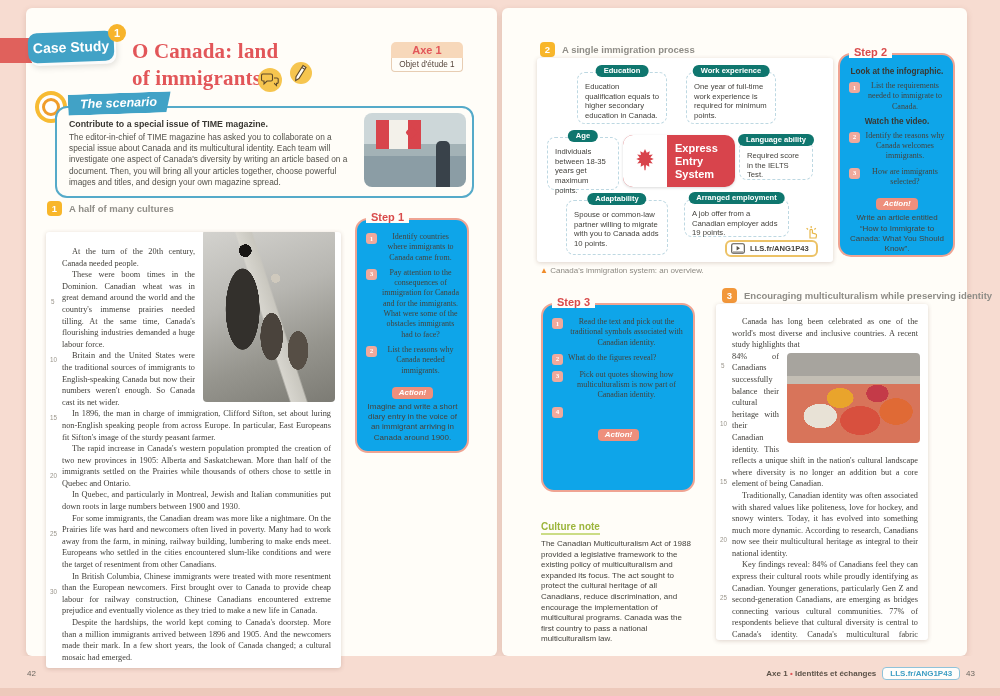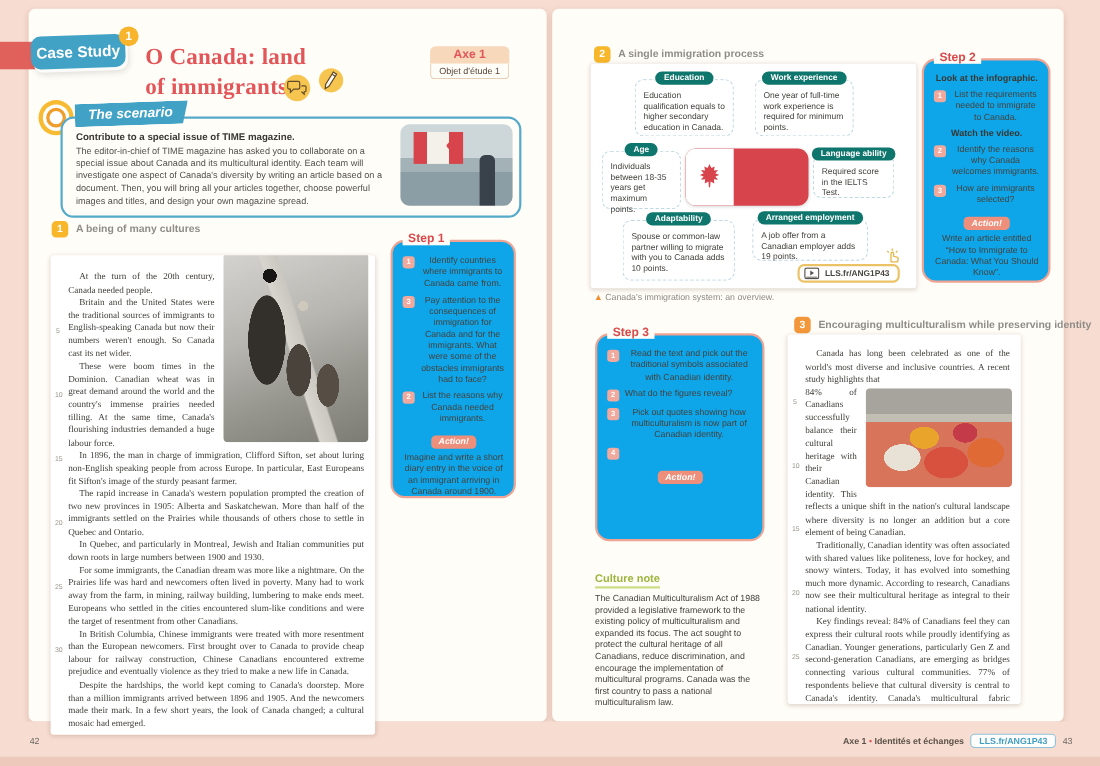--- a/index.html
+++ b/index.html
@@ -56,21 +56,21 @@
     radial-gradient(ellipse 36px 26px at 55% 75%, #d8503e 55%, transparent 56%),
     radial-gradient(ellipse 30px 24px at 82% 65%, #e06a35 55%, transparent 56%),
     radial-gradient(ellipse 24px 18px at 40% 50%, #e9a42c 55%, transparent 56%),
     radial-gradient(ellipse 20px 16px at 68% 45%, #c43a48 55%, transparent 56%),
     linear-gradient(#a7a49e 0 26%,#c3beb4 26% 34%,#d8745a 34% 100%);}
 
   
   .step-box{position:absolute;border:2px solid #efa493;border-radius:13px;background:#0ea5e9;}
   .step-title{position:absolute;top:-9px;left:9px;background:#fffdf8;padding:0 5px;color:#d94b4b;font-weight:bold;font-size:11px;}
   .step-inner{padding:12px 8px 8px 9px;text-align:center;}
-  .s-item{display:flex;gap:5px;margin-bottom:5px;}
+  .s-item{display:flex;gap:5px;margin-bottom:5px;font-family:Liberation Serif, serif;}
   .s-n{width:11px;height:11px;border-radius:3px;background:#f0a99c;color:#fff;font-size:7px;font-weight:bold;display:flex;align-items:center;justify-content:center;flex:none;margin-top:1px;}
   .s-t{font-size:8px;line-height:10.3px;color:#45433e;}
   .s-head{font-size:8.2px;font-weight:bold;color:#3a3833;margin:0 0 5px 0;}
   .action-badge{display:inline-block;background:#ee8f7c;color:#fff;font-weight:bold;font-style:italic;font-size:8px;padding:1px 7px 2px;border-radius:4px;margin:1px 0 3px;}
   .action-text{font-size:8px;line-height:10.3px;color:#45433e;margin:0;}
 
   
   .info-panel{position:absolute;left:537px;top:58px;width:296px;height:204px;background:#fff;border-radius:3px;box-shadow:0 1px 4px rgba(110,70,50,.22);}
   .ibox{border:1.5px dashed #bdd8e2;border-radius:8px;background:#fff;}
   .pill{position:absolute;top:-8px;left:50%;transform:translateX(-50%);background:#0f766e;color:#fff;font-weight:bold;font-size:7.6px;padding:1px 8px 2px;border-radius:9px;white-space:nowrap;}
@@ -136,34 +136,34 @@
     <p class="scen-body" style="margin:0">The editor-in-chief of TIME magazine has asked you to collaborate on a special issue about Canada and its multicultural identity. Each team will investigate one aspect of Canada's diversity by writing an article based on a document. Then, you will bring all your articles together, choose powerful images and titles, and design your own magazine spread.</p>
     <div class="scen-photo">
       <div class="flag"></div>
       <div class="leafdot"></div>
       <div class="person"></div>
     </div>
   </div>
 
   <div class="sec-head" style="left:47px;top:201px;">
     <span class="num-badge">1</span>
-    <span class="sec-title">A being of many cultures</span>
+    <span class="sec-title">A half of many cultures</span>
   </div>
   <div class="doc-panel" style="left:46px;top:232px;width:295px;height:436px;padding:14px 10px 8px 16px;box-sizing:border-box;">
     <span class="linenum" style="left:5px;top:66px;">5</span>
     <span class="linenum" style="left:4px;top:124px;">10</span>
     <span class="linenum" style="left:4px;top:182px;">15</span>
     <span class="linenum" style="left:4px;top:240px;">20</span>
     <span class="linenum" style="left:4px;top:298px;">25</span>
     <span class="linenum" style="left:4px;top:356px;">30</span>
     <div class="doc-text">
       <div class="photo1"></div>
       <p>At the turn of the 20th century, Canada needed people.</p>
+      <p>These were boom times in the Dominion. Canadian wheat was in great demand around the world and the country's immense prairies needed tilling. At the same time, Canada's flourishing industries demanded a huge labour force.</p>
       <p>Britain and the United States were the traditional sources of immigrants to English-speaking Canada but now their numbers weren't enough. So Canada cast its net wider.</p>
-      <p>These were boom times in the Dominion. Canadian wheat was in great demand around the world and the country's immense prairies needed tilling. At the same time, Canada's flourishing industries demanded a huge labour force.</p>
       <p>In 1896, the man in charge of immigration, Clifford Sifton, set about luring non-English speaking people from across Europe. In particular, East Europeans fit Sifton's image of the sturdy peasant farmer.</p>
       <p>The rapid increase in Canada's western population prompted the creation of two new provinces in 1905: Alberta and Saskatchewan. More than half of the immigrants settled on the Prairies while thousands of others chose to settle in Quebec and Ontario.</p>
       <p>In Quebec, and particularly in Montreal, Jewish and Italian communities put down roots in large numbers between 1900 and 1930.</p>
       <p>For some immigrants, the Canadian dream was more like a nightmare. On the Prairies life was hard and newcomers often lived in poverty. Many had to work away from the farm, in mining, railway building, lumbering to make ends meet. Europeans who settled in the cities encountered slum-like conditions and were the target of resentment from other Canadians.</p>
       <p>In British Columbia, Chinese immigrants were treated with more resentment than the European newcomers. First brought over to Canada to provide cheap labour for railway construction, Chinese Canadians encountered extreme prejudice and eventually violence as they tried to make a new life in Canada.</p>
       <p>Despite the hardships, the world kept coming to Canada's doorstep. More than a million immigrants arrived between 1896 and 1905. And the newcomers made their mark. In a few short years, the look of Canada changed; a cultural mosaic had emerged.</p>
     </div>
 
   </div>
 
@@ -203,20 +203,21 @@
     <div class="ibox abs" style="left:10px;top:79px;width:70px;height:51px;">
       <span class="pill">Age</span>
       <p class="ibody">Individuals between 18-35 years get maximum points.</p>
     </div>
     <div class="express abs" style="left:86px;top:77px;width:112px;height:52px;">
       <div class="flagpane">
         <svg width="26" height="26" viewBox="0 0 24 24">
             <path fill="#d8444c" d="M12 1l1.6 3.4 2.8-1.4-.7 3.4 3.5-.4-2.3 2.7 3.2 1.5-3.2 1.4 2.3 2.7-3.5-.4.3 3.5-3.1-1.7-.4 4.8h-1l-.4-4.8-3.1 1.7.3-3.5-3.5.4 2.3-2.7-3.2-1.4 3.2-1.5-2.3-2.7 3.5.4-.7-3.4 2.8 1.4z"></path>
           </svg>
       </div>
+      <div class="exptext">Express Entry System</div>
     </div>
     <div class="ibox abs" style="left:202px;top:83px;width:72px;height:37px;">
       <span class="pill">Language ability</span>
       <p class="ibody">Required score in the IELTS Test.</p>
     </div>
     <div class="ibox abs" style="left:29px;top:142px;width:100px;height:53px;">
       <span class="pill">Adaptability</span>
       <p class="ibody">Spouse or common-law partner willing to migrate with you to Canada adds 10 points.</p>
     </div>
     <div class="ibox abs" style="left:147px;top:141px;width:103px;height:36px;">

